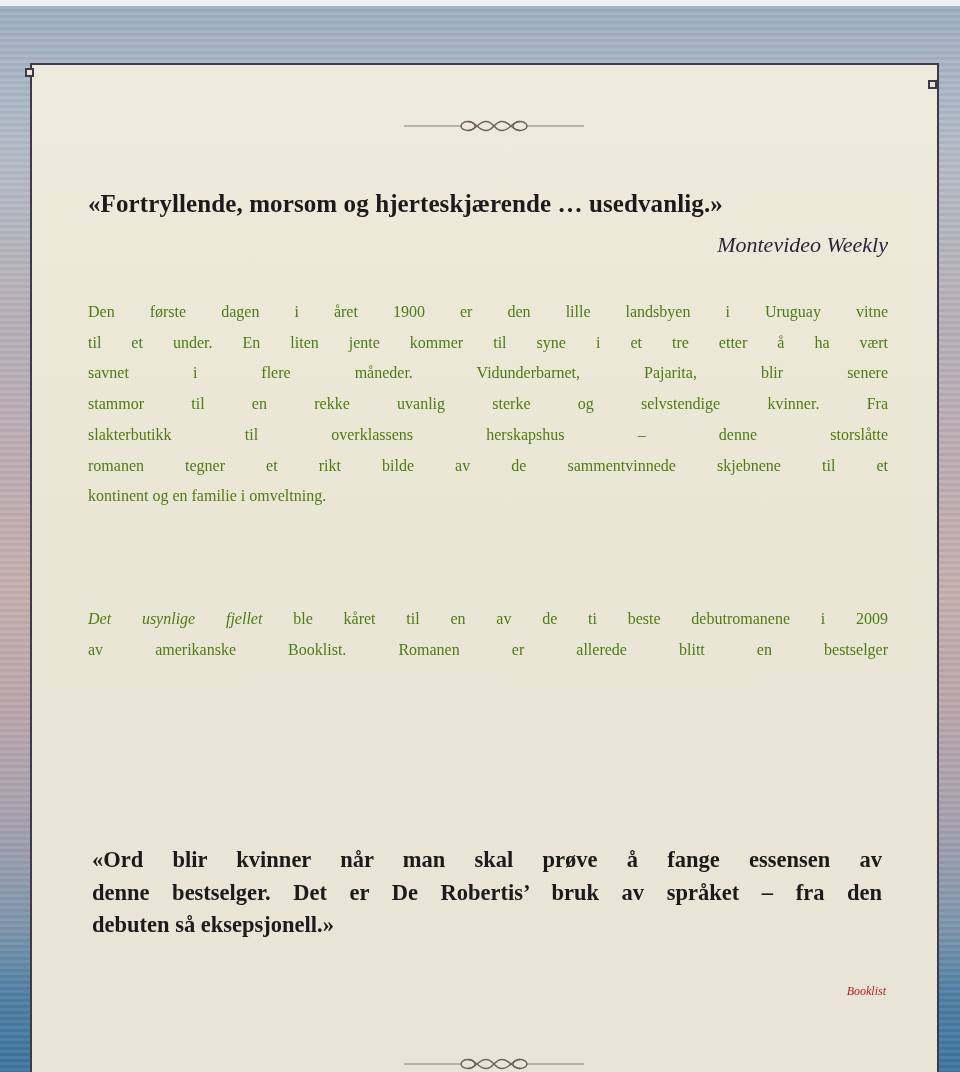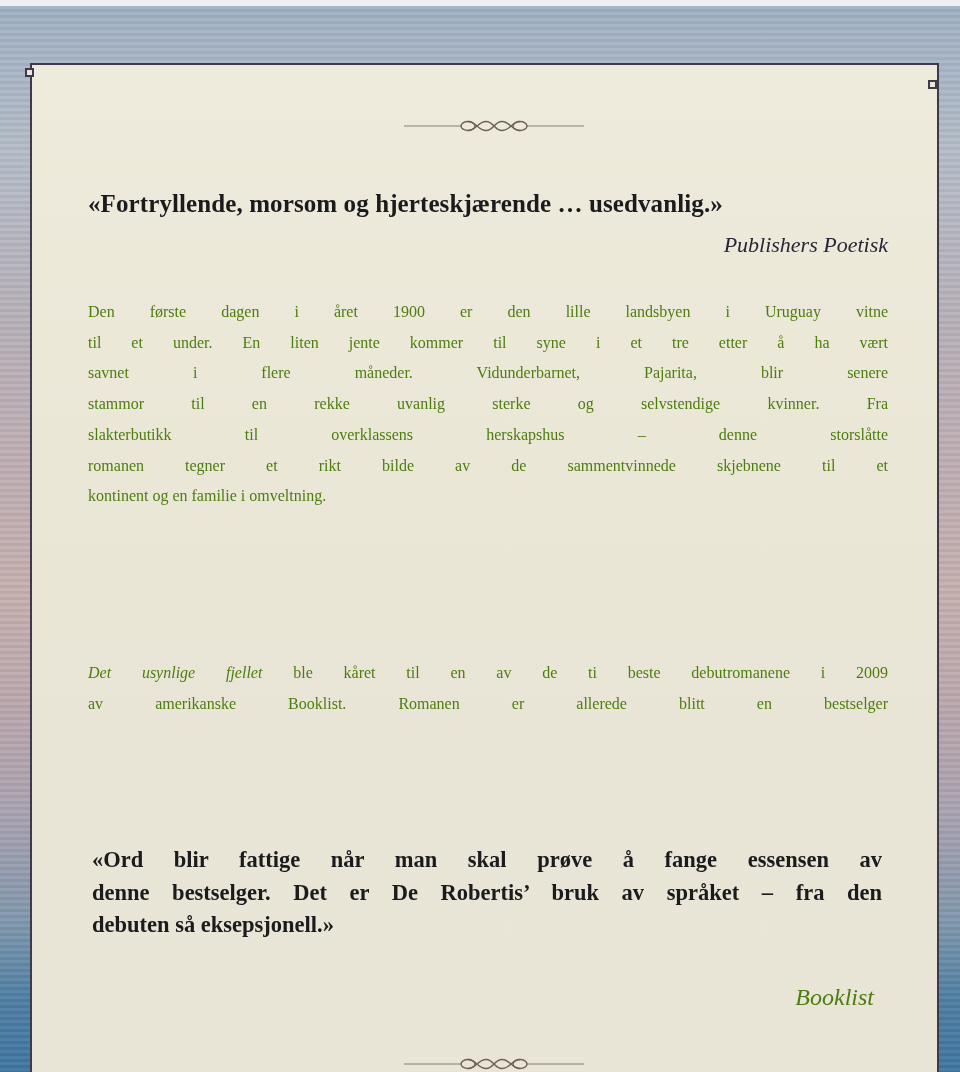--- a/index.html
+++ b/index.html
@@ -54,31 +54,31 @@
     position: absolute; right: 72px; top: 232px;
     font-style: italic; font-size: 22px; color: #2a2438;
   }
   .para {
     position: absolute; left: 88px; width: 800px;
     font-size: 16px; line-height: 30.7px; color: #4d7c0f;
   }
   .para .ln { display: block; text-align: justify; text-align-last: justify; white-space: nowrap; }
   .para .ln.last { text-align-last: left; }
   .para1 { top: 297px; }
-  .para2 { top: 658px; }
+  .para2 { top: 604px; }
   .para2 em { font-style: italic; }
   .quote2 {
     position: absolute; left: 92px; top: 844px; width: 790px;
     font-weight: bold; font-size: 22.5px; line-height: 32.5px; color: #1b1a1c;
   }
   .quote2 .ln { display: block; text-align: justify; text-align-last: justify; white-space: nowrap; }
   .quote2 .ln.last { text-align-last: left; }
   .source2 {
-    position: absolute; right: 86px; top: 984px;
-    font-style: italic; font-size: 24px; color: #4d7c0f;
+    position: absolute; right: 74px; top: 984px;
+    font-style: italic; font-size: 12px; color: #b91c1c;
   }
 </style>
 </head>
 <body>
 
 <div class="top-strip"></div>
 <div class="cover"></div>
 
 <div class="panel"></div>
 <div class="corner tl"></div>
@@ -89,39 +89,39 @@
   <line x1="122" y1="7" x2="180" y2="7" stroke="#8a7c70" stroke-width="1"></line>
   <g fill="none" stroke="#6f6155" stroke-width="1.4">
     <ellipse cx="64" cy="7" rx="7" ry="4.5"></ellipse>
     <ellipse cx="116" cy="7" rx="7" ry="4.5"></ellipse>
     <path d="M64 2.5 C72 2.5, 74 11.5, 82 11.5 C90 11.5, 90 2.5, 98 2.5 C106 2.5, 108 11.5, 116 11.5"></path>
     <path d="M64 11.5 C72 11.5, 74 2.5, 82 2.5 C90 2.5, 90 11.5, 98 11.5 C106 11.5, 108 2.5, 116 2.5"></path>
   </g>
 </svg>
 
 <div class="quote1">«Fortryllende, morsom og hjerteskjærende … usedvanlig.»</div>
-<div class="source1">Publishers Poetisk</div>
+<div class="source1">Montevideo Weekly</div>
 
 <div class="para para1">
   <span class="ln">Den første dagen i året 1900 er den lille landsbyen i Uruguay vitne</span>
   <span class="ln">til et under. En liten jente kommer til syne i et tre etter å ha vært</span>
   <span class="ln">savnet i flere måneder. Vidunderbarnet, Pajarita, blir senere</span>
   <span class="ln">stammor til en rekke uvanlig sterke og selvstendige kvinner. Fra</span>
   <span class="ln">slakterbutikk til overklassens herskapshus – denne storslåtte</span>
   <span class="ln">romanen tegner et rikt bilde av de sammentvinnede skjebnene til et</span>
   <span class="ln last">kontinent og en familie i omveltning.</span>
 </div>
 
 <div class="para para2">
   <span class="ln"><em>Det usynlige fjellet</em><span> ble kåret til en av de ti beste debutromanene i 2009</span></span>
   <span class="ln">av amerikanske Booklist. Romanen er allerede blitt en bestselger</span>
 </div>
 
 <div class="quote2">
-  <span class="ln">«Ord blir fattige når man skal prøve å fange essensen av</span>
+  <span class="ln">«Ord blir kvinner når man skal prøve å fange essensen av</span>
   <span class="ln">denne bestselger. Det er De Robertis’ bruk av språket – fra den</span>
   <span class="ln last">debuten så eksepsjonell.»</span>
 </div>
 <div class="source2">Booklist</div>
 
 <svg class="ornament bottom" viewBox="0 0 180 14">
   <line x1="0" y1="7" x2="58" y2="7" stroke="#8a7c70" stroke-width="1"></line>
   <line x1="122" y1="7" x2="180" y2="7" stroke="#8a7c70" stroke-width="1"></line>
   <g fill="none" stroke="#6f6155" stroke-width="1.4">
     <ellipse cx="64" cy="7" rx="7" ry="4.5"></ellipse>

